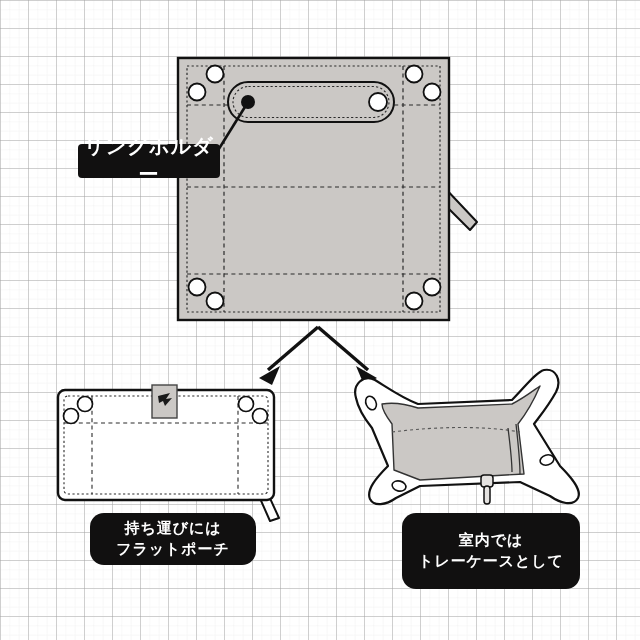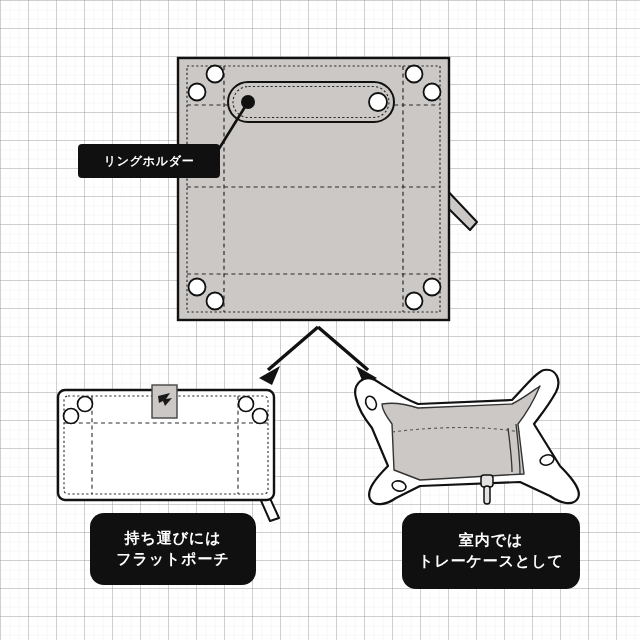--- a/index.html
+++ b/index.html
@@ -38,28 +38,28 @@
     display: flex;
     align-items: center;
     justify-content: center;
     box-sizing: border-box;
   }
   #callout-ring {
     left: 78px;
     top: 144px;
     width: 142px;
     height: 34px;
-    font-size: 12px;
+    font-size: 20px;
     border-radius: 4px;
   }
   #callout-flat {
     left: 90px;
     top: 513px;
     width: 166px;
-    height: 72px;
+    height: 52px;
     font-size: 15px;
     border-radius: 14px;
   }
   #callout-tray {
     left: 402px;
     top: 513px;
     width: 178px;
     height: 76px;
     font-size: 15px;
     border-radius: 14px;

